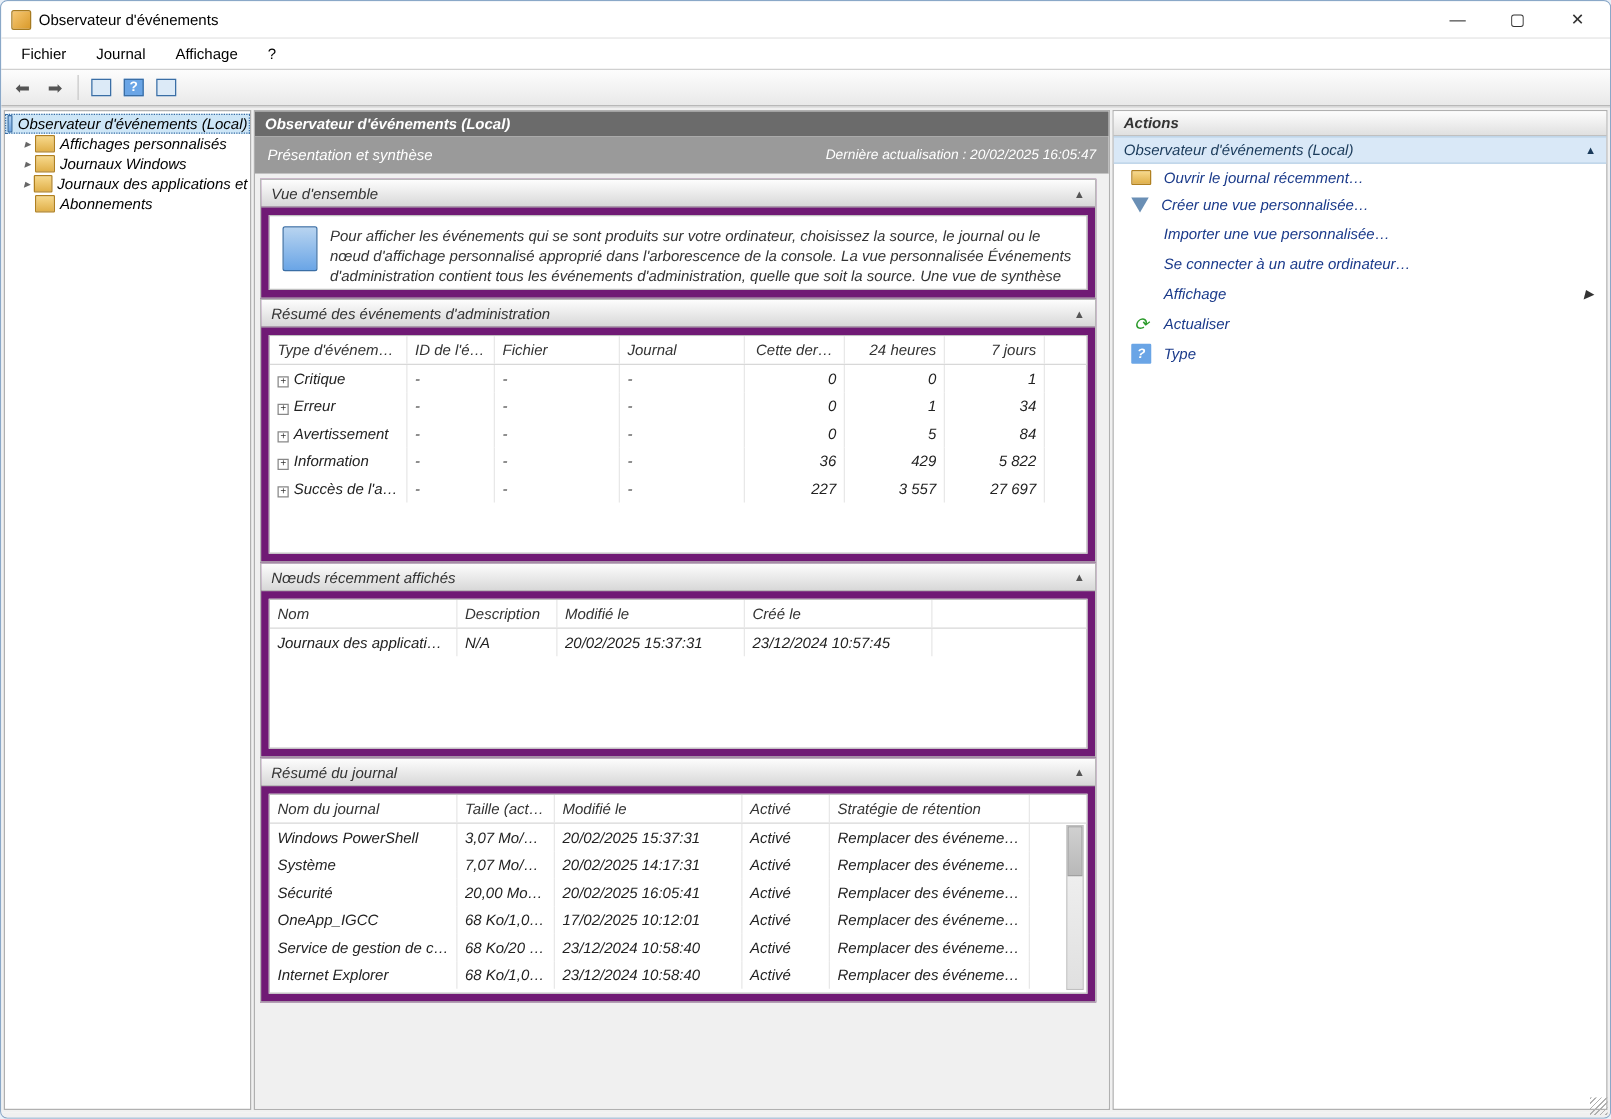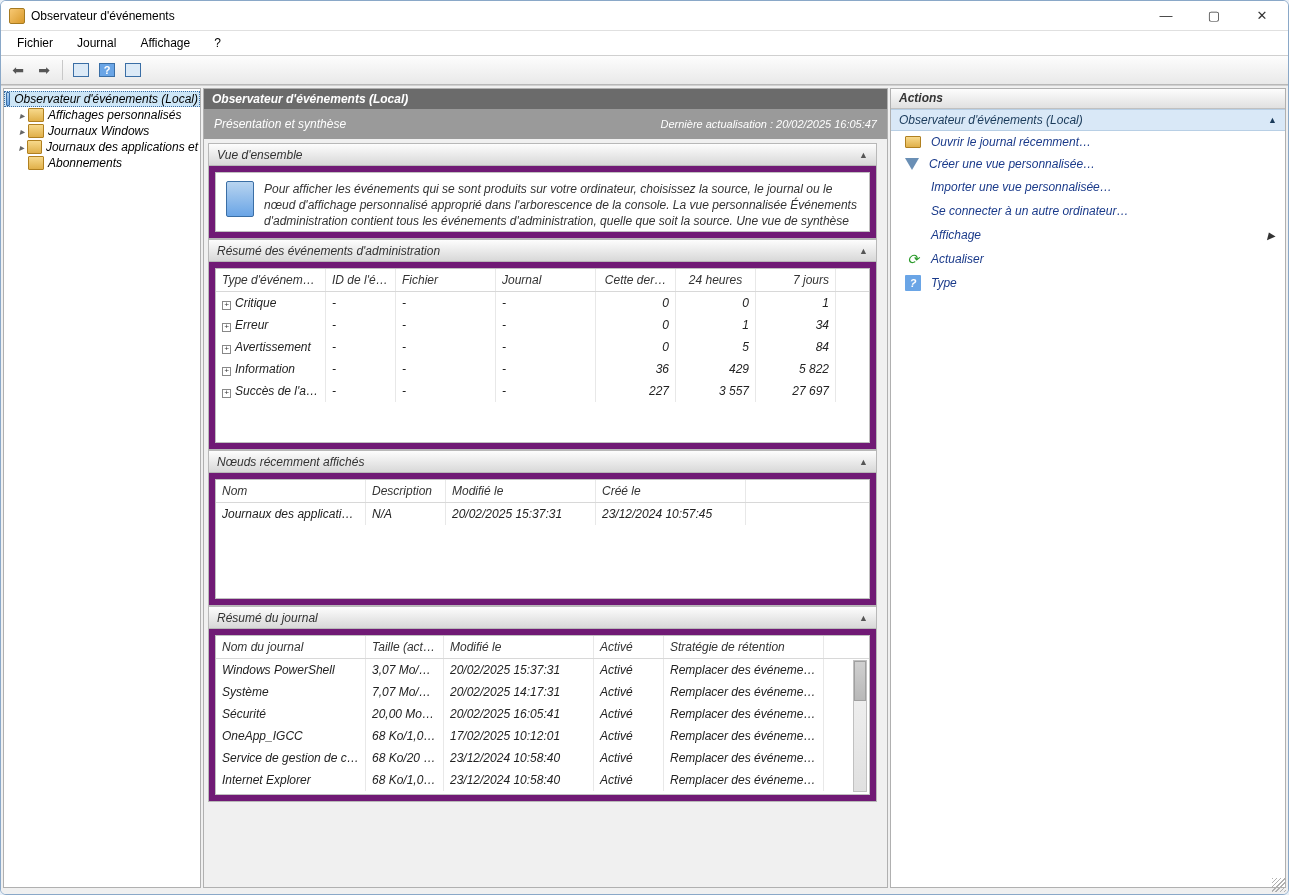--- a/index.html
+++ b/index.html
@@ -240,21 +240,21 @@
             <span>Résumé des événements d'administration</span>
             <span class="chev">▲</span>
           </div>
           <div class="grid-box" style="padding-bottom:40px">
             <div class="grid-head">
               <div class="gh-cell" style="width:110px">Type d'événem…</div>
               <div class="gh-cell" style="width:70px">ID de l'é…</div>
               <div class="gh-cell" style="width:100px">Fichier</div>
               <div class="gh-cell" style="width:100px">Journal</div>
               <div class="gh-cell" style="width:80px;text-align:center">Cette der…</div>
-              <div class="gh-cell" style="width:80px;text-align:center">24 heures</div>
+              <div class="gh-cell" style="width:80px;text-align:right">24 heures</div>
               <div class="gh-cell" style="width:80px;text-align:right">7 jours</div>
             </div>
             <div id="summary-rows">
                 <div class="grid-row">
                   <div class="gr-cell" style="width:110px"><span class="exp-sq">+</span>Critique</div>
                   <div class="gr-cell" style="width:70px">-</div>
                   <div class="gr-cell" style="width:100px">-</div>
                   <div class="gr-cell" style="width:100px">-</div>
                   <div class="gr-cell num" style="width:80px">0</div>
                   <div class="gr-cell num" style="width:80px">0</div>

